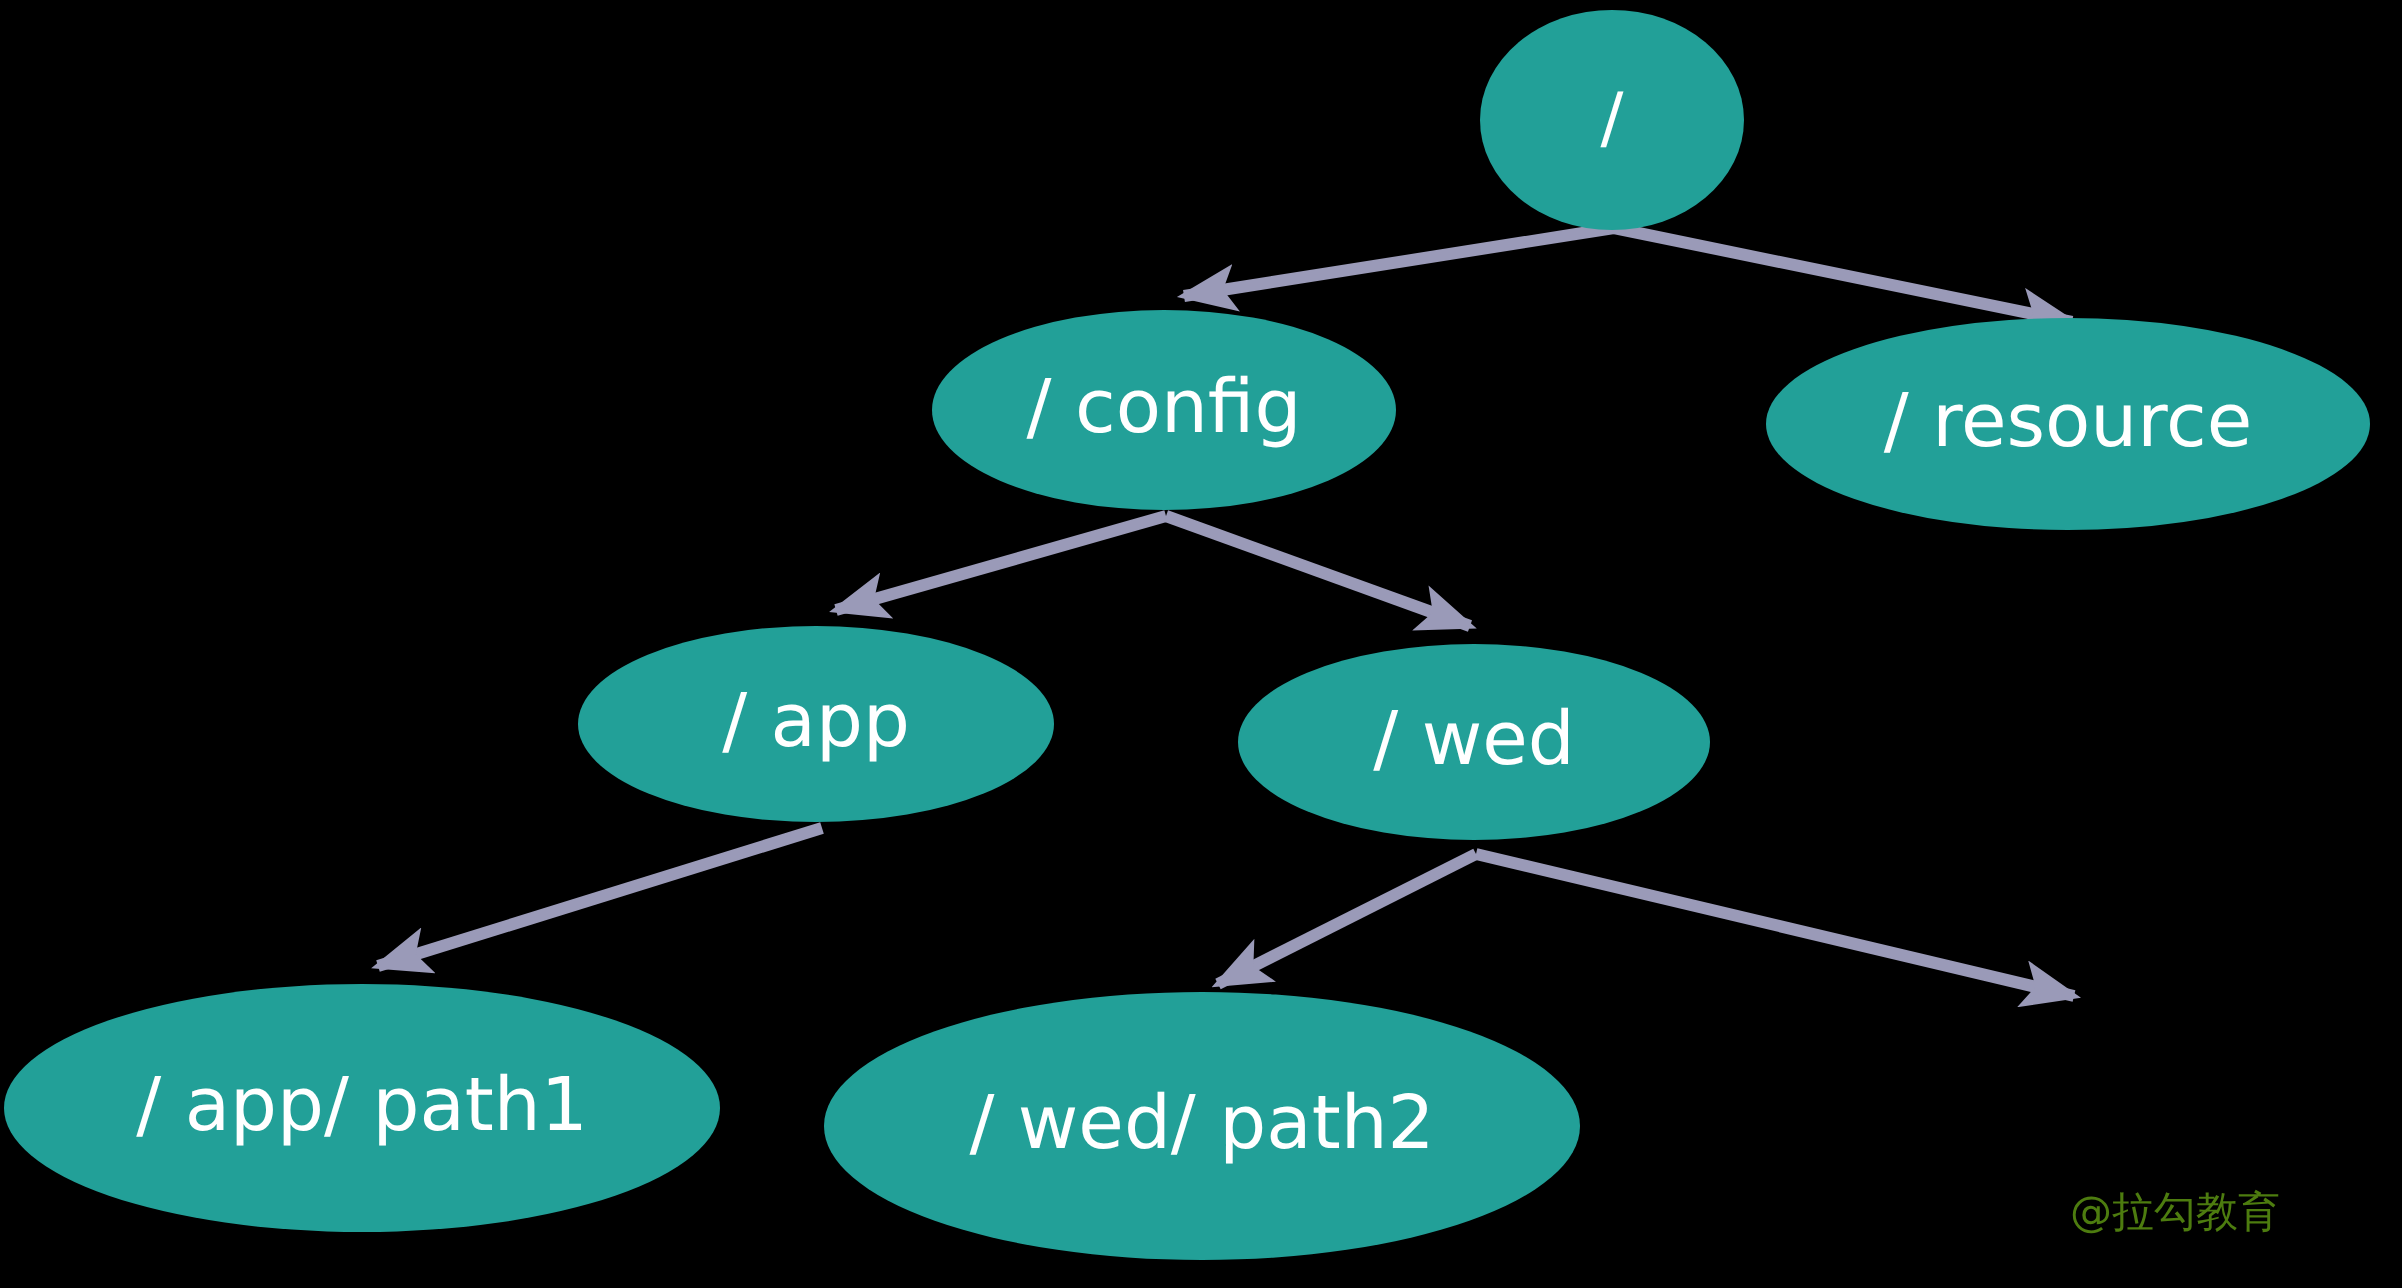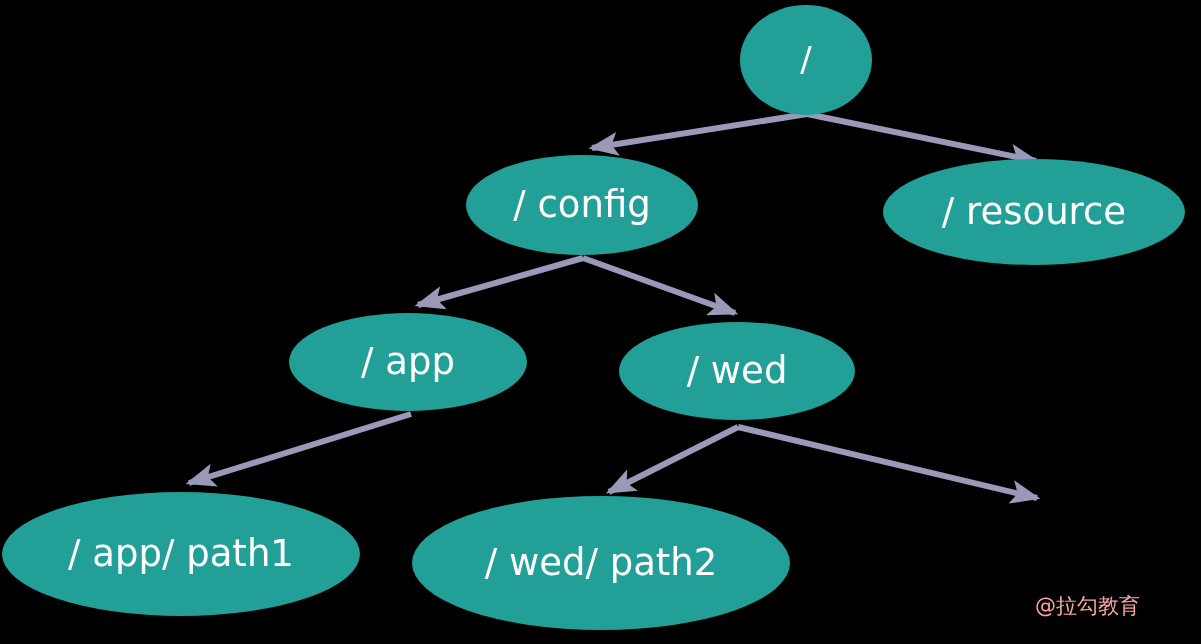--- a/index.html
+++ b/index.html
@@ -93,15 +93,15 @@
           <ellipse class="node-ellipse" cx="181" cy="554" rx="179" ry="62" fill="#22a098"></ellipse>
           <text class="node-label" x="181" y="555" font-size="37" fill="#ffffff">/ app/ path1</text>
         </g>
         <g>
           <ellipse class="node-ellipse" cx="601" cy="563" rx="189" ry="67" fill="#22a098"></ellipse>
           <text class="node-label" x="601" y="564" font-size="37" fill="#ffffff">/ wed/ path2</text>
         </g>
       </g>
   </svg>
 
-  <div class="watermark" style="left: 1035px; top: 592px; color: #fca5a5;">@拉勾教育</div>
+  <div class="watermark" style="left: 1035px; top: 592px; color: #4d7c0f;">@拉勾教育</div>
 
 </div>
 
 </body></html>

